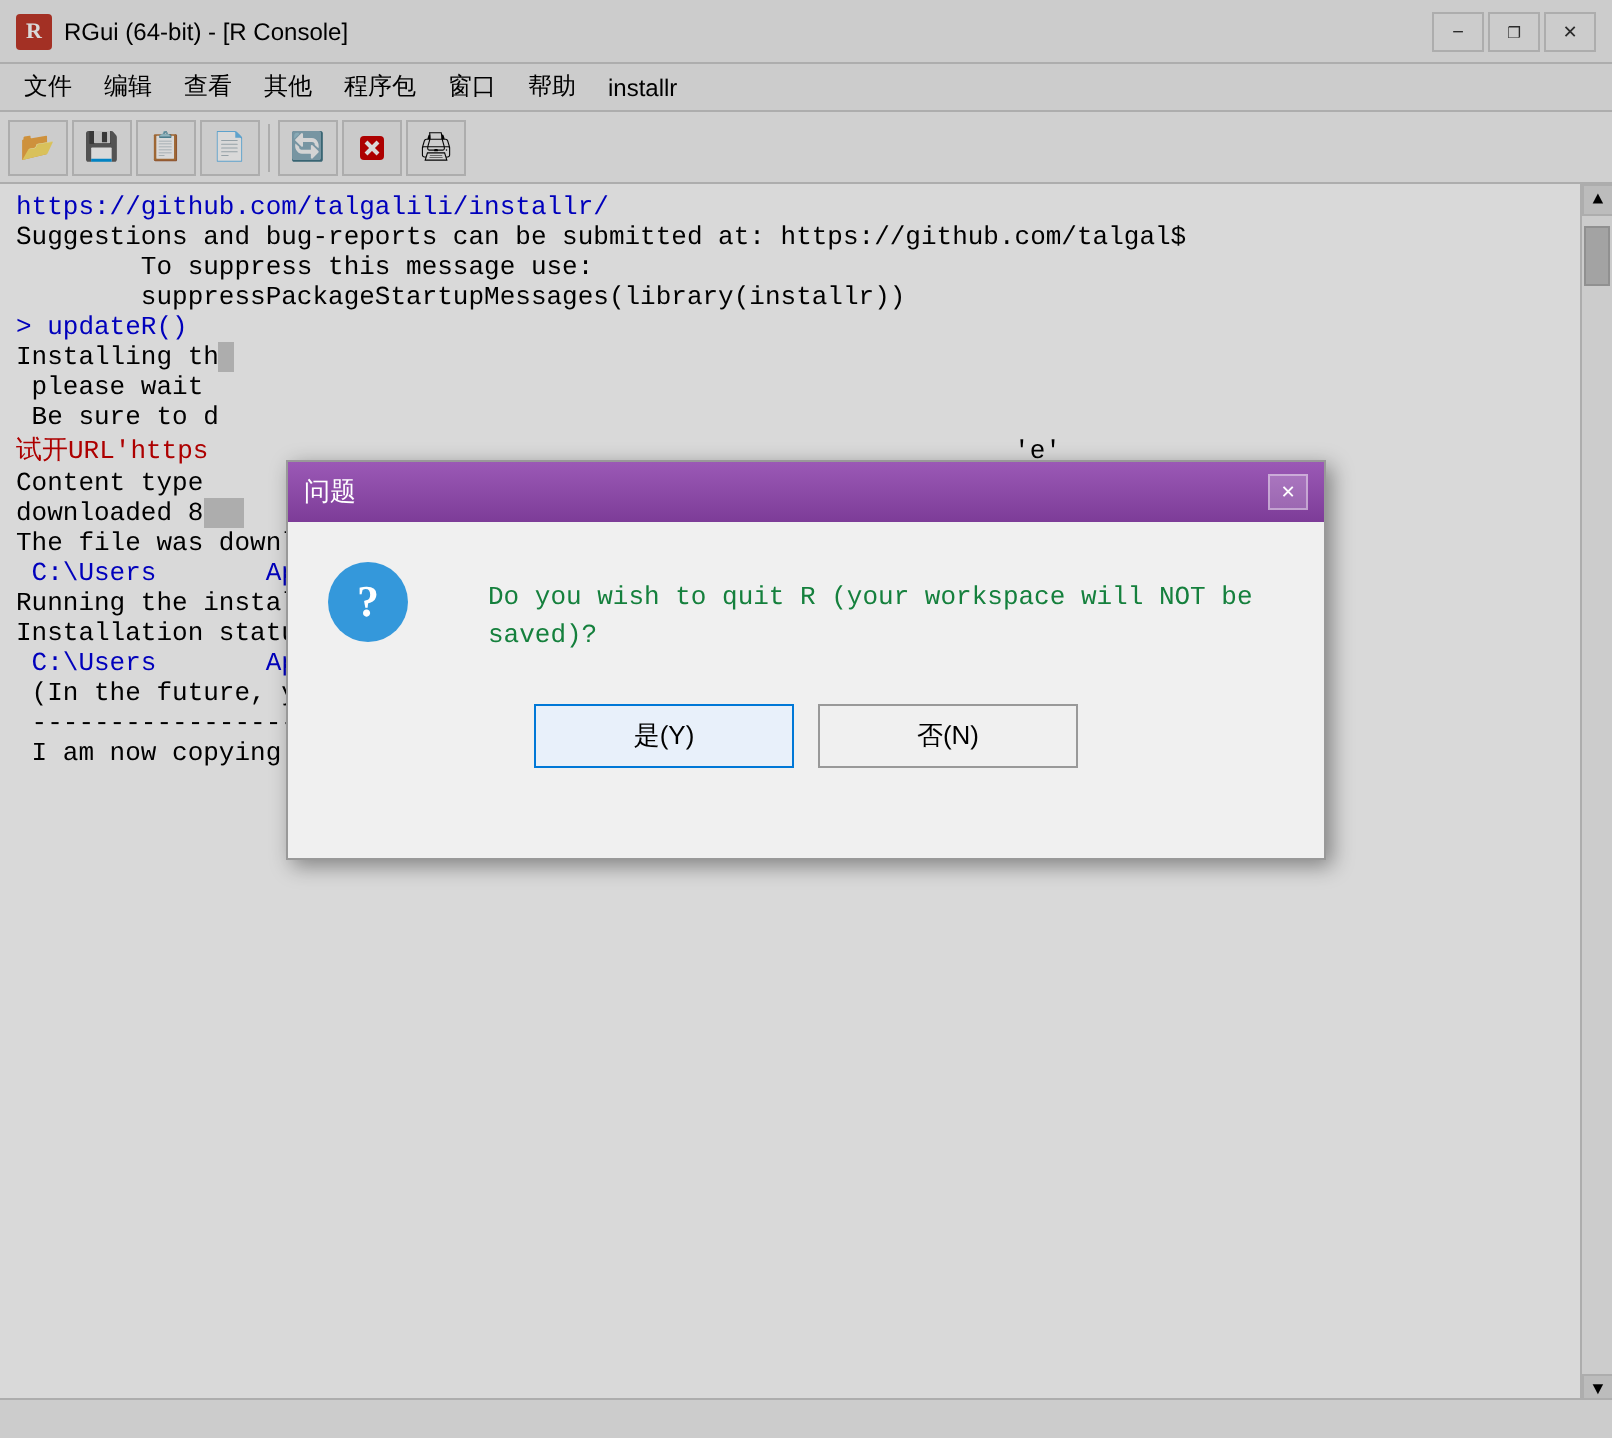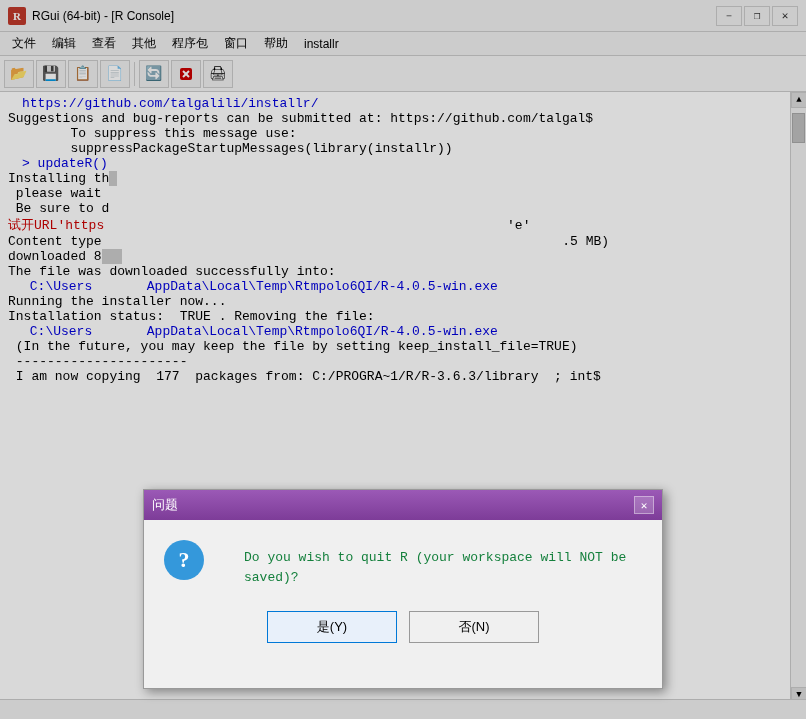--- a/index.html
+++ b/index.html
@@ -107,21 +107,21 @@
       width: 1px;
       height: 24px;
       background: #ccc;
       margin: 0 2px;
     }
     .console-line {
       white-space: pre;
       font-family: 'Courier New', monospace;
       font-size: 13px;
     }
-    .console-line.blue { color: #0000dd; margin-left: 14px; }
+    .console-line.blue { color: #0000dd; }
     .console-line.red { color: #cc0000; }
     .scroll-arrow {
       width: 16px;
       height: 16px;
       background: #ddd;
       border: 1px solid #ccc;
       display: flex;
       align-items: center;
       justify-content: center;
       font-size: 9px;
@@ -145,21 +145,21 @@
       right: 0;
     }
 
     
     .dialog-overlay {
       position: absolute;
       top: 0; left: 0; right: 0; bottom: 0;
       background: rgba(0,0,0,0.15);
       z-index: 100;
       display: flex;
-      align-items: flex-end;
+      align-items: center;
       justify-content: center;
     }
     .dialog {
       background: #f0f0f0;
       border: 1px solid #999;
       box-shadow: 3px 3px 10px rgba(0,0,0,0.4);
       width: 520px;
       min-height: 200px;
       position: relative;
       top: -30px;

